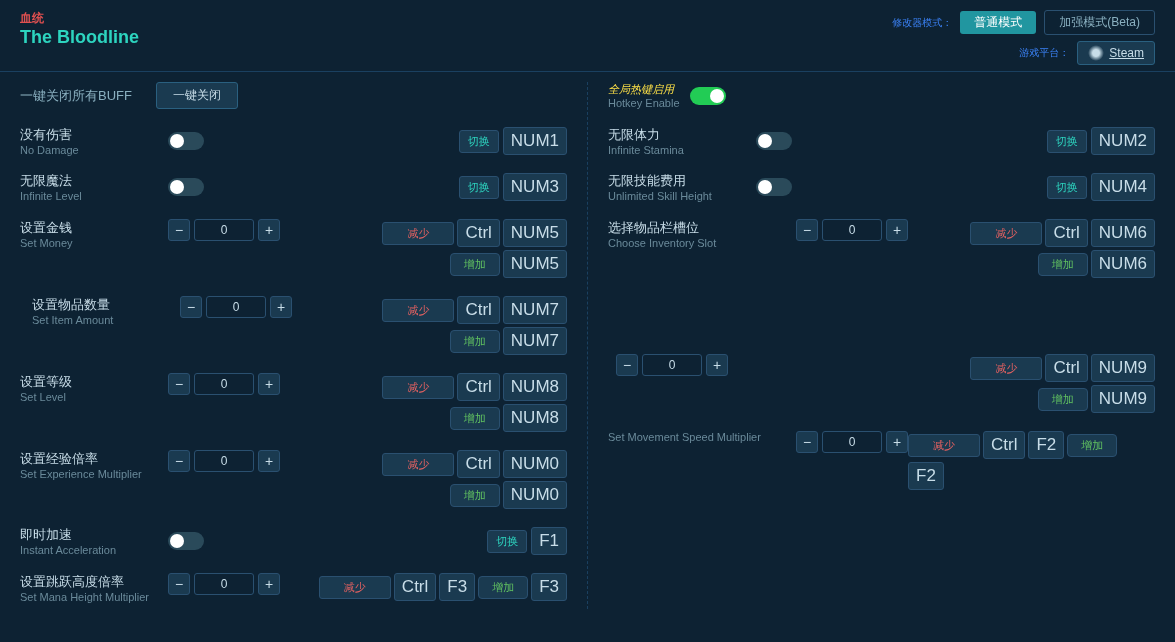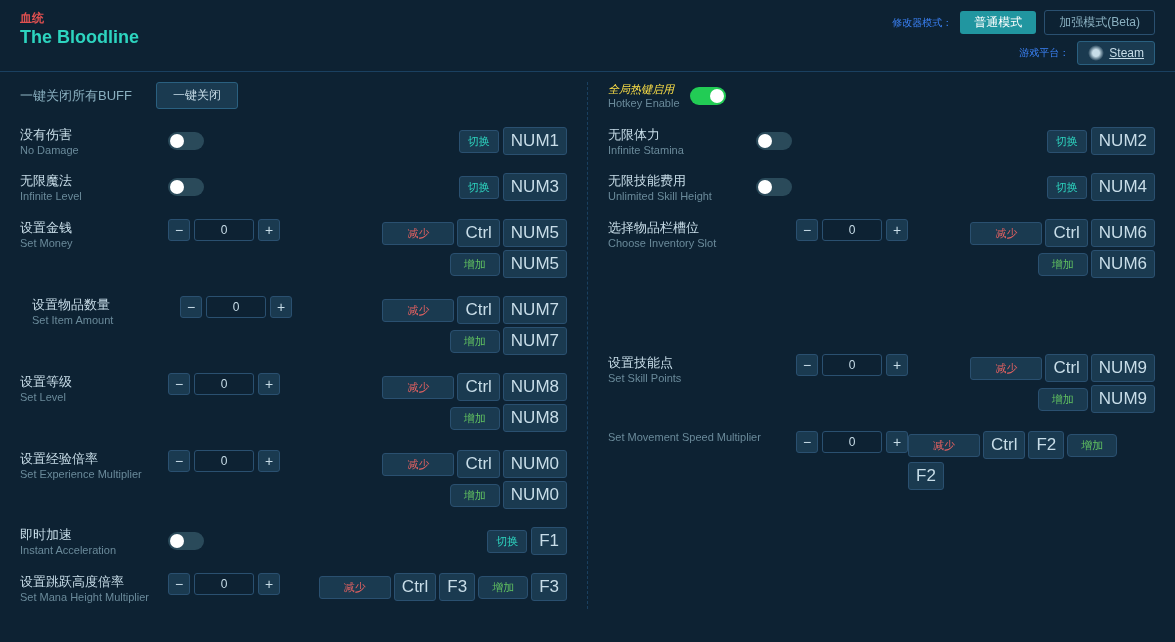--- a/index.html
+++ b/index.html
@@ -546,24 +546,20 @@
         <div class="key-row">
           <button class="kbd-inc">增加</button>
           <button class="kbd-key">NUM6</button>
         </div>
       </div>
     </div>
 
     <div style="height: 58px;"></div>
 
     <div class="option-row" style="align-items:flex-start; padding-top:4px; margin-bottom:14px;">
-      <div class="option-name" style="width:180px;">
-        <div class="option-name-zh">设置技能点</div>
-        <div class="option-name-en">Set Skill Points</div>
-      </div>
       <div class="number-control" style="margin-left:8px;">
         <button class="num-btn">−</button>
         <input class="num-input" type="text" value="0" style="">
         <button class="num-btn">+</button>
       </div>
       <div class="option-controls" style="flex-direction:column; align-items:flex-end; gap:3px;">
         <div class="key-row">
           <button class="kbd-dec">减少</button>
           <button class="kbd-key">Ctrl</button>
           <button class="kbd-key">NUM9</button>

